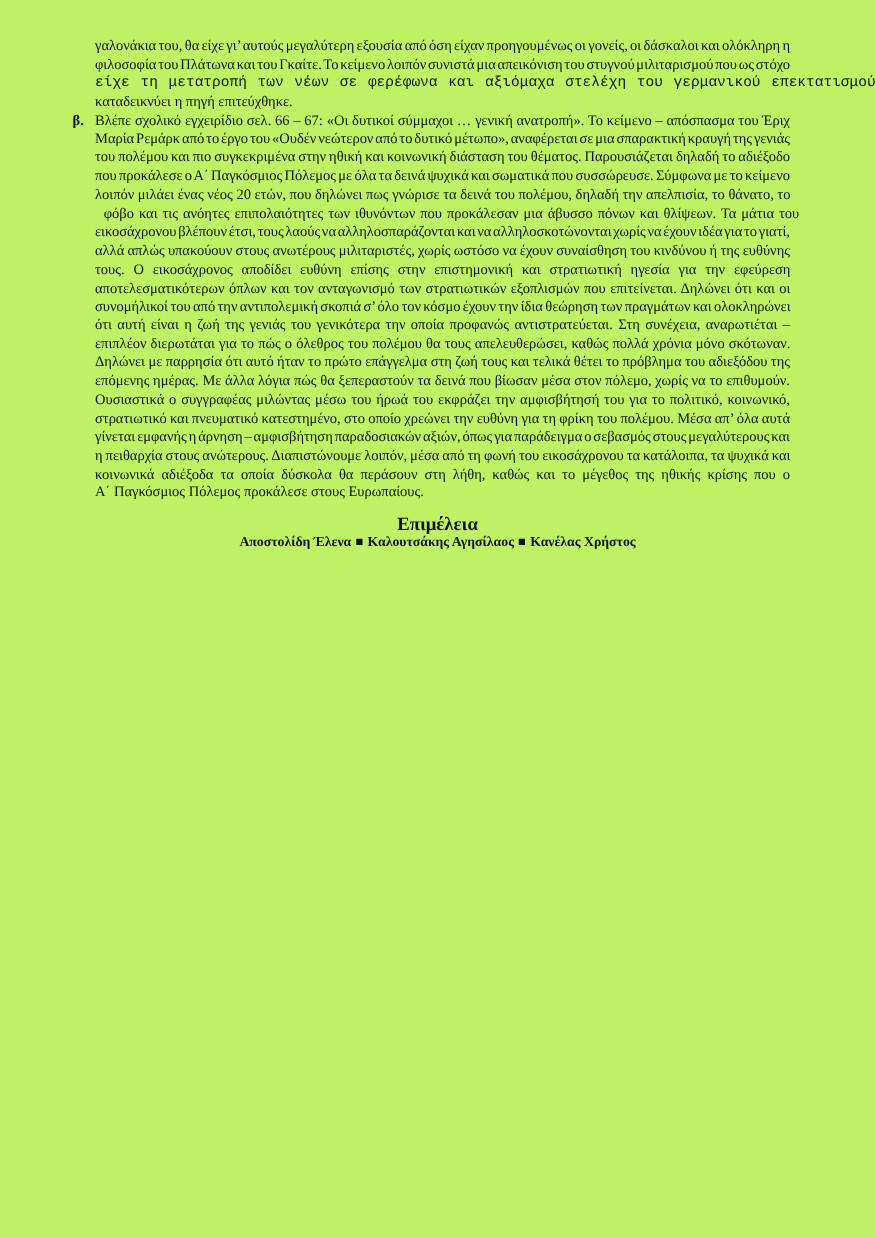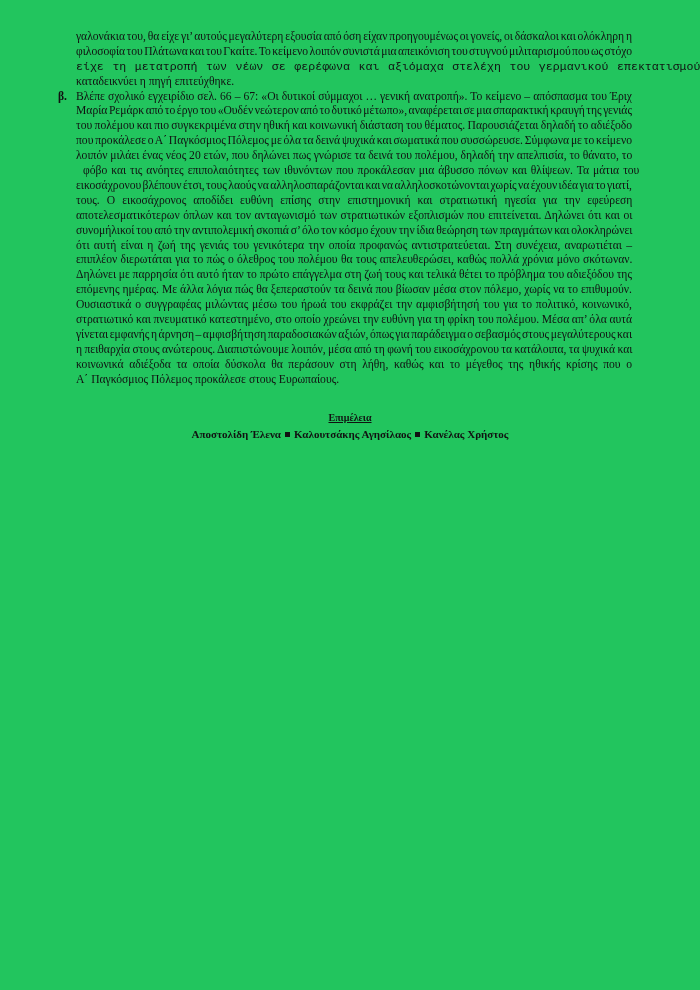--- a/index.html
+++ b/index.html
@@ -1,25 +1,25 @@
 <!DOCTYPE html>
 <html><head>
 <meta charset="utf-8">
 <style>
   html, body { margin:0; padding:0; background:#ffffff; }
   body { width:700px; height:990px; position:relative; overflow:hidden; }
-  .page { position:absolute; left:0; top:0; width:700px; height:990px; background:#22c55e; }
+  .page { position:absolute; left:0; top:0; width:700px; height:990px; background:#bef264; }
   .text { font-family:"Liberation Serif", serif; font-size:11.6px; color:#111; line-height:14.9px; }
   .cont { position:absolute; left:76px; top:30px; width:556px; }
   .line { display:block; text-align:justify; text-align-last:justify; white-space:nowrap; height:14.9px; overflow:visible; }
   .line.last { text-align-last:left; }
   .para-b { position:absolute; left:76px; top:89.6px; width:556px; }
   .marker { position:absolute; left:58px; top:89.6px; font-weight:bold; }
   .footer { position:absolute; left:0; width:700px; text-align:center; font-family:"Liberation Serif", serif; font-weight:bold; color:#111; }
-  .footer .title { top:412px; position:absolute; width:700px; font-size:10px; text-decoration:underline; }
+  .footer .title { top:412px; position:absolute; width:700px; font-size:15px; }
   .footer .names { top:428px; position:absolute; width:700px; font-size:11px; }
   .bullet { display:inline-block; width:5px; height:5px; background:#111; margin:0 4px; vertical-align:middle; position:relative; top:-1px; }
 </style>
 </head>
 <body>
 
 <div class="page">
 
   <div class="cont text">
     <span class="line" style="display: block; width: auto; word-spacing: -1.05556px;">γαλονάκια του, θα είχε γι’ αυτούς μεγαλύτερη εξουσία από όση είχαν προηγουμένως οι γονείς, οι δάσκαλοι και ολόκληρη η</span>
@@ -31,20 +31,21 @@
   <span class="marker text">β.</span>
 
   <div class="para-b text">
     <span class="line" style="display: block; width: auto; word-spacing: 0.111111px;">Βλέπε σχολικό εγχειρίδιο σελ. 66 – 67: «Οι δυτικοί σύμμαχοι … γενική ανατροπή». Το κείμενο – απόσπασμα του Έριχ</span>
     <span class="line" style="display: block; width: auto; word-spacing: -1.38889px; font-family: Liberation Serif, serif;">Μαρία Ρεμάρκ από το έργο του «Ουδέν νεώτερον από το δυτικό μέτωπο», αναφέρεται σε μια σπαρακτική κραυγή της γενιάς</span>
     <span class="line" style="display: block; width: auto; word-spacing: -0.533333px;">του πολέμου και πιο συγκεκριμένα στην ηθική και κοινωνική διάσταση του θέματος. Παρουσιάζεται δηλαδή το αδιέξοδο</span>
     <span class="line" style="display: block; width: auto; word-spacing: -1.11111px;">που προκάλεσε ο Α΄ Παγκόσμιος Πόλεμος με όλα τα δεινά ψυχικά και σωματικά που συσσώρευσε. Σύμφωνα με το κείμενο</span>
     <span class="line" style="display: block; width: auto; word-spacing: -0.0526316px;">λοιπόν μιλάει ένας νέος 20 ετών, που δηλώνει πως γνώρισε τα δεινά του πολέμου, δηλαδή την απελπισία, το θάνατο, το</span>
     <span class="line" style="display: block; width: auto; word-spacing: 1.0625px; margin-left: 7px;">φόβο και τις ανόητες επιπολαιότητες των ιθυνόντων που προκάλεσαν μια άβυσσο πόνων και θλίψεων. Τα μάτια του</span>
     <span class="line" style="display: block; width: auto; word-spacing: -1.5625px;">εικοσάχρονου βλέπουν έτσι, τους λαούς να αλληλοσπαράζονται και να αλληλοσκοτώνονται χωρίς να έχουν ιδέα για το γιατί,</span>
+    <span class="line" style="display: block; width: auto; word-spacing: -0.333333px;">αλλά απλώς υπακούουν στους ανωτέρους μιλιταριστές, χωρίς ωστόσο να έχουν συναίσθηση του κινδύνου ή της ευθύνης</span>
     <span class="line" style="display: block; width: auto; word-spacing: 4.15385px;">τους. Ο εικοσάχρονος αποδίδει ευθύνη επίσης στην επιστημονική και στρατιωτική ηγεσία για την εφεύρεση</span>
     <span class="line" style="display: block; width: auto; word-spacing: 0.615385px;">αποτελεσματικότερων όπλων και τον ανταγωνισμό των στρατιωτικών εξοπλισμών που επιτείνεται. Δηλώνει ότι και οι</span>
     <span class="line" style="display: block; width: auto; word-spacing: -1px;">συνομήλικοί του από την αντιπολεμική σκοπιά σ’ όλο τον κόσμο έχουν την ίδια θεώρηση των πραγμάτων και ολοκληρώνει</span>
     <span class="line" style="display: block; width: auto; word-spacing: 1.375px;">ότι αυτή είναι η ζωή της γενιάς του γενικότερα την οποία προφανώς αντιστρατεύεται. Στη συνέχεια, αναρωτιέται –</span>
     <span class="line" style="display: block; width: auto; word-spacing: 0.375px;">επιπλέον διερωτάται για το πώς ο όλεθρος του πολέμου θα τους απελευθερώσει, καθώς πολλά χρόνια μόνο σκότωναν.</span>
     <span class="line" style="display: block; width: auto; word-spacing: -0.157895px;">Δηλώνει με παρρησία ότι αυτό ήταν το πρώτο επάγγελμα στη ζωή τους και τελικά θέτει το πρόβλημα του αδιεξόδου της</span>
     <span class="line" style="display: block; width: auto; word-spacing: 0.0555556px;">επόμενης ημέρας. Με άλλα λόγια πώς θα ξεπεραστούν τα δεινά που βίωσαν μέσα στον πόλεμο, χωρίς να το επιθυμούν.</span>
     <span class="line" style="display: block; width: auto; word-spacing: 0.933333px;">Ουσιαστικά ο συγγραφέας μιλώντας μέσω του ήρωά του εκφράζει την αμφισβήτησή του για το πολιτικό, κοινωνικό,</span>
     <span class="line" style="display: block; width: auto; word-spacing: -0.294118px;">στρατιωτικό και πνευματικό κατεστημένο, στο οποίο χρεώνει την ευθύνη για τη φρίκη του πολέμου. Μέσα απ’ όλα αυτά</span>
     <span class="line" style="display: block; width: auto; word-spacing: -1.4px;">γίνεται εμφανής η άρνηση – αμφισβήτηση παραδοσιακών αξιών, όπως για παράδειγμα ο σεβασμός στους μεγαλύτερους και</span>

